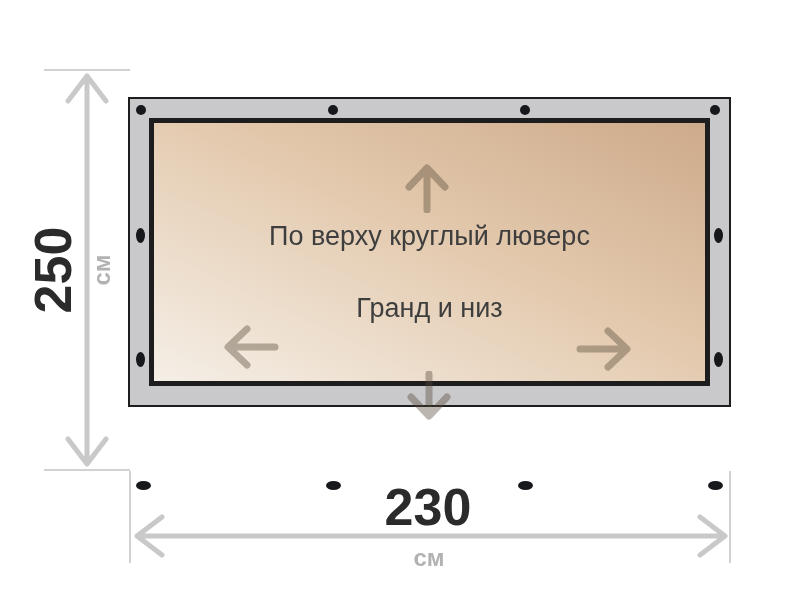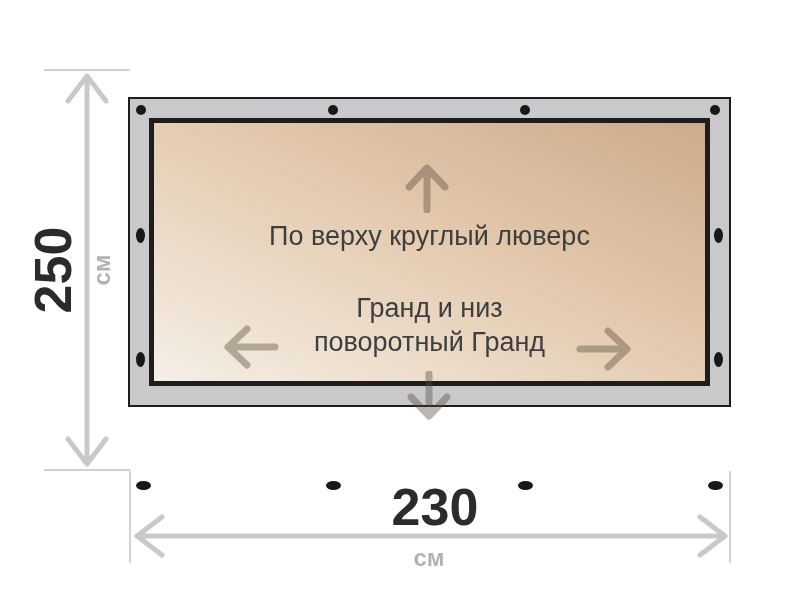--- a/index.html
+++ b/index.html
@@ -67,21 +67,20 @@
       </svg>
 
       <div class="note note-top">По верху круглый люверс</div>
 
       <svg class="parrow" style="left:69px;top:201px" width="56" height="46" viewBox="0 0 56 46">
         <path d="M52 23 L6 23 M24 5 L5 23 L24 41"></path>
       </svg>
 
       <div class="note note-mid">
         <div>Гранд и низ</div>
-        <div>поворотный Гранд</div>
       </div>
 
       <svg class="parrow" style="left:422px;top:203px" width="56" height="46" viewBox="0 0 56 46">
         <path d="M4 23 L50 23 M32 5 L51 23 L32 41"></path>
       </svg>
 
       <svg class="parrow" style="left:252px;top:248px" width="46" height="50" viewBox="0 0 46 50">
         <path d="M23 3 L23 44 M5 26 L23 45 L41 26"></path>
       </svg>
     </div>
@@ -93,16 +92,16 @@
     <path d="M23 5 L23 391 M4 29 L23 4 L42 29 M4 367 L23 392 L42 367"></path>
   </svg>
   <div class="dim-value rot" style="left:-3px;top:240px;width:120px;height:60px">250</div>
   <div class="dim-unit rot" style="left:74px;top:255px;width:60px;height:30px">см</div>
 
   <div class="tick" style="left:129px;top:471px;width:2px;height:92px"></div>
   <div class="tick" style="left:729px;top:471px;width:2px;height:92px"></div>
   <svg class="dim-arrow" style="left:133px;top:513px" width="596" height="46" viewBox="0 0 596 46">
     <path d="M5 23 L591 23 M29 4 L4 23 L29 42 M567 4 L592 23 L567 42"></path>
   </svg>
-  <div class="dim-value" style="left:335px;top:481px;width:200px">230</div>
+  <div class="dim-value" style="left:328px;top:481px;width:200px">230</div>
   <div class="dim-unit" style="left:379px;top:545px;width:100px">см</div>
 
 </div>
 
 </body></html>

